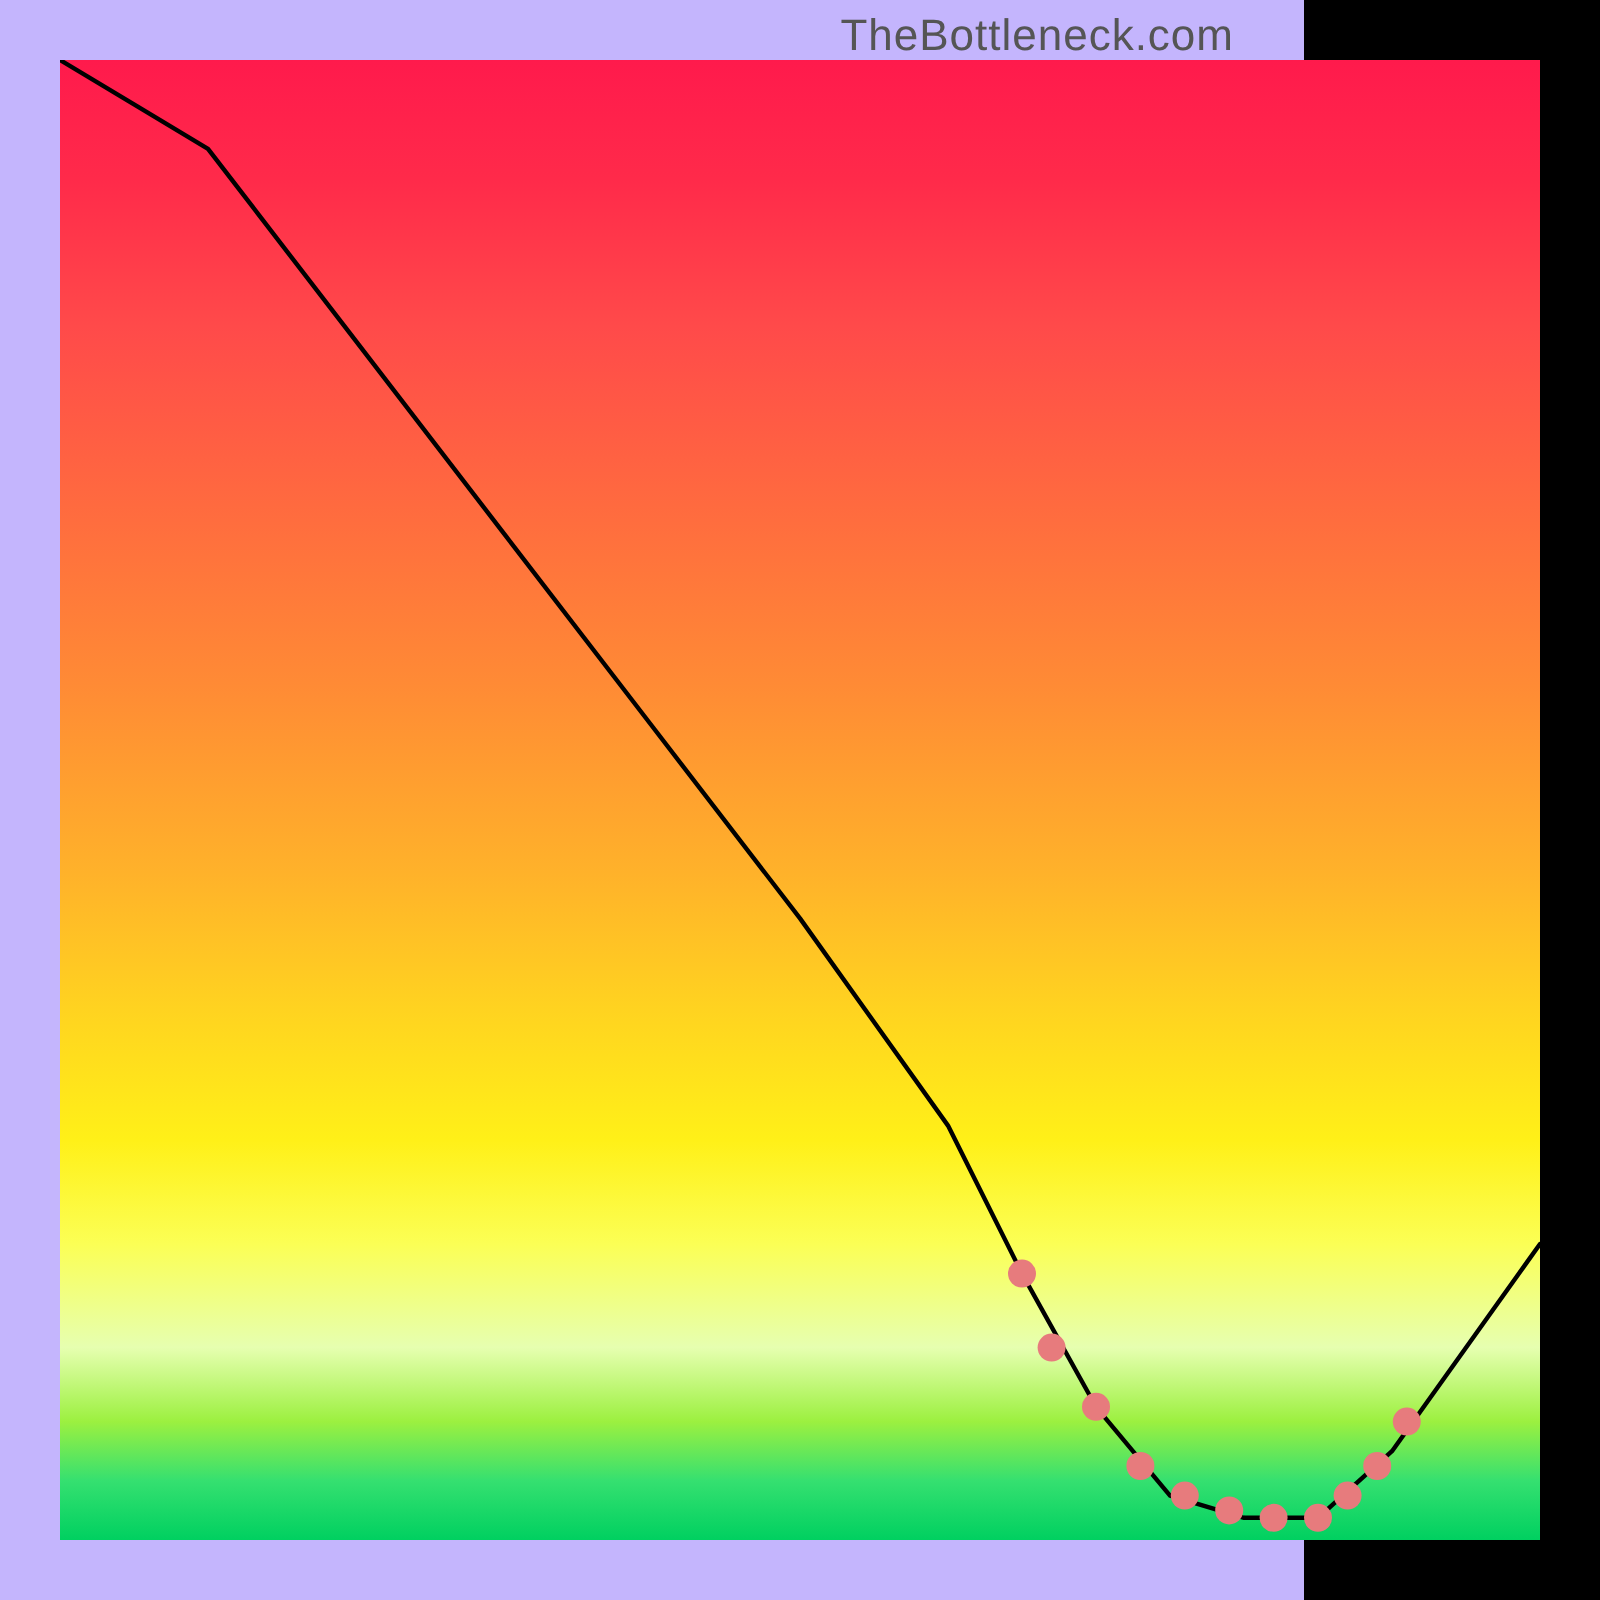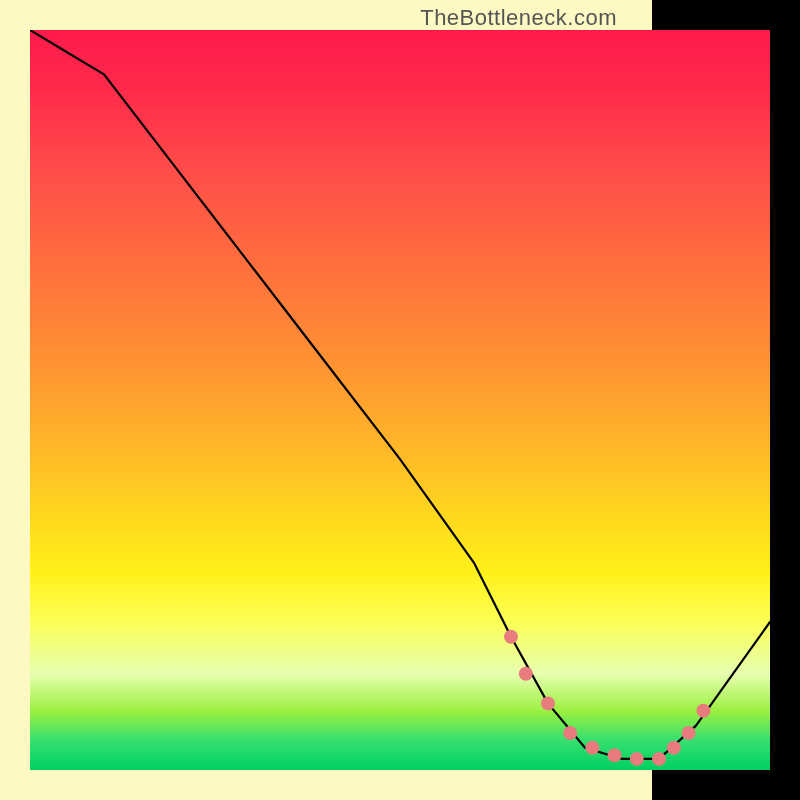--- a/index.html
+++ b/index.html
@@ -8,21 +8,21 @@
     width: 800px;
     height: 800px;
     background: #000;
     overflow: hidden;
     font-family: Arial, Helvetica, sans-serif;
   }
   .frame {
     position: relative;
     width: 652px;
     height: 800px;
-    background: #fef9c3;
+    background: #c4b5fd;
   }
   .plot {
     position: absolute;
     left: 30px;
     top: 30px;
     width: 740px;
     height: 740px;
     background: linear-gradient(
       to bottom,
       #ff1a4c 0%,

